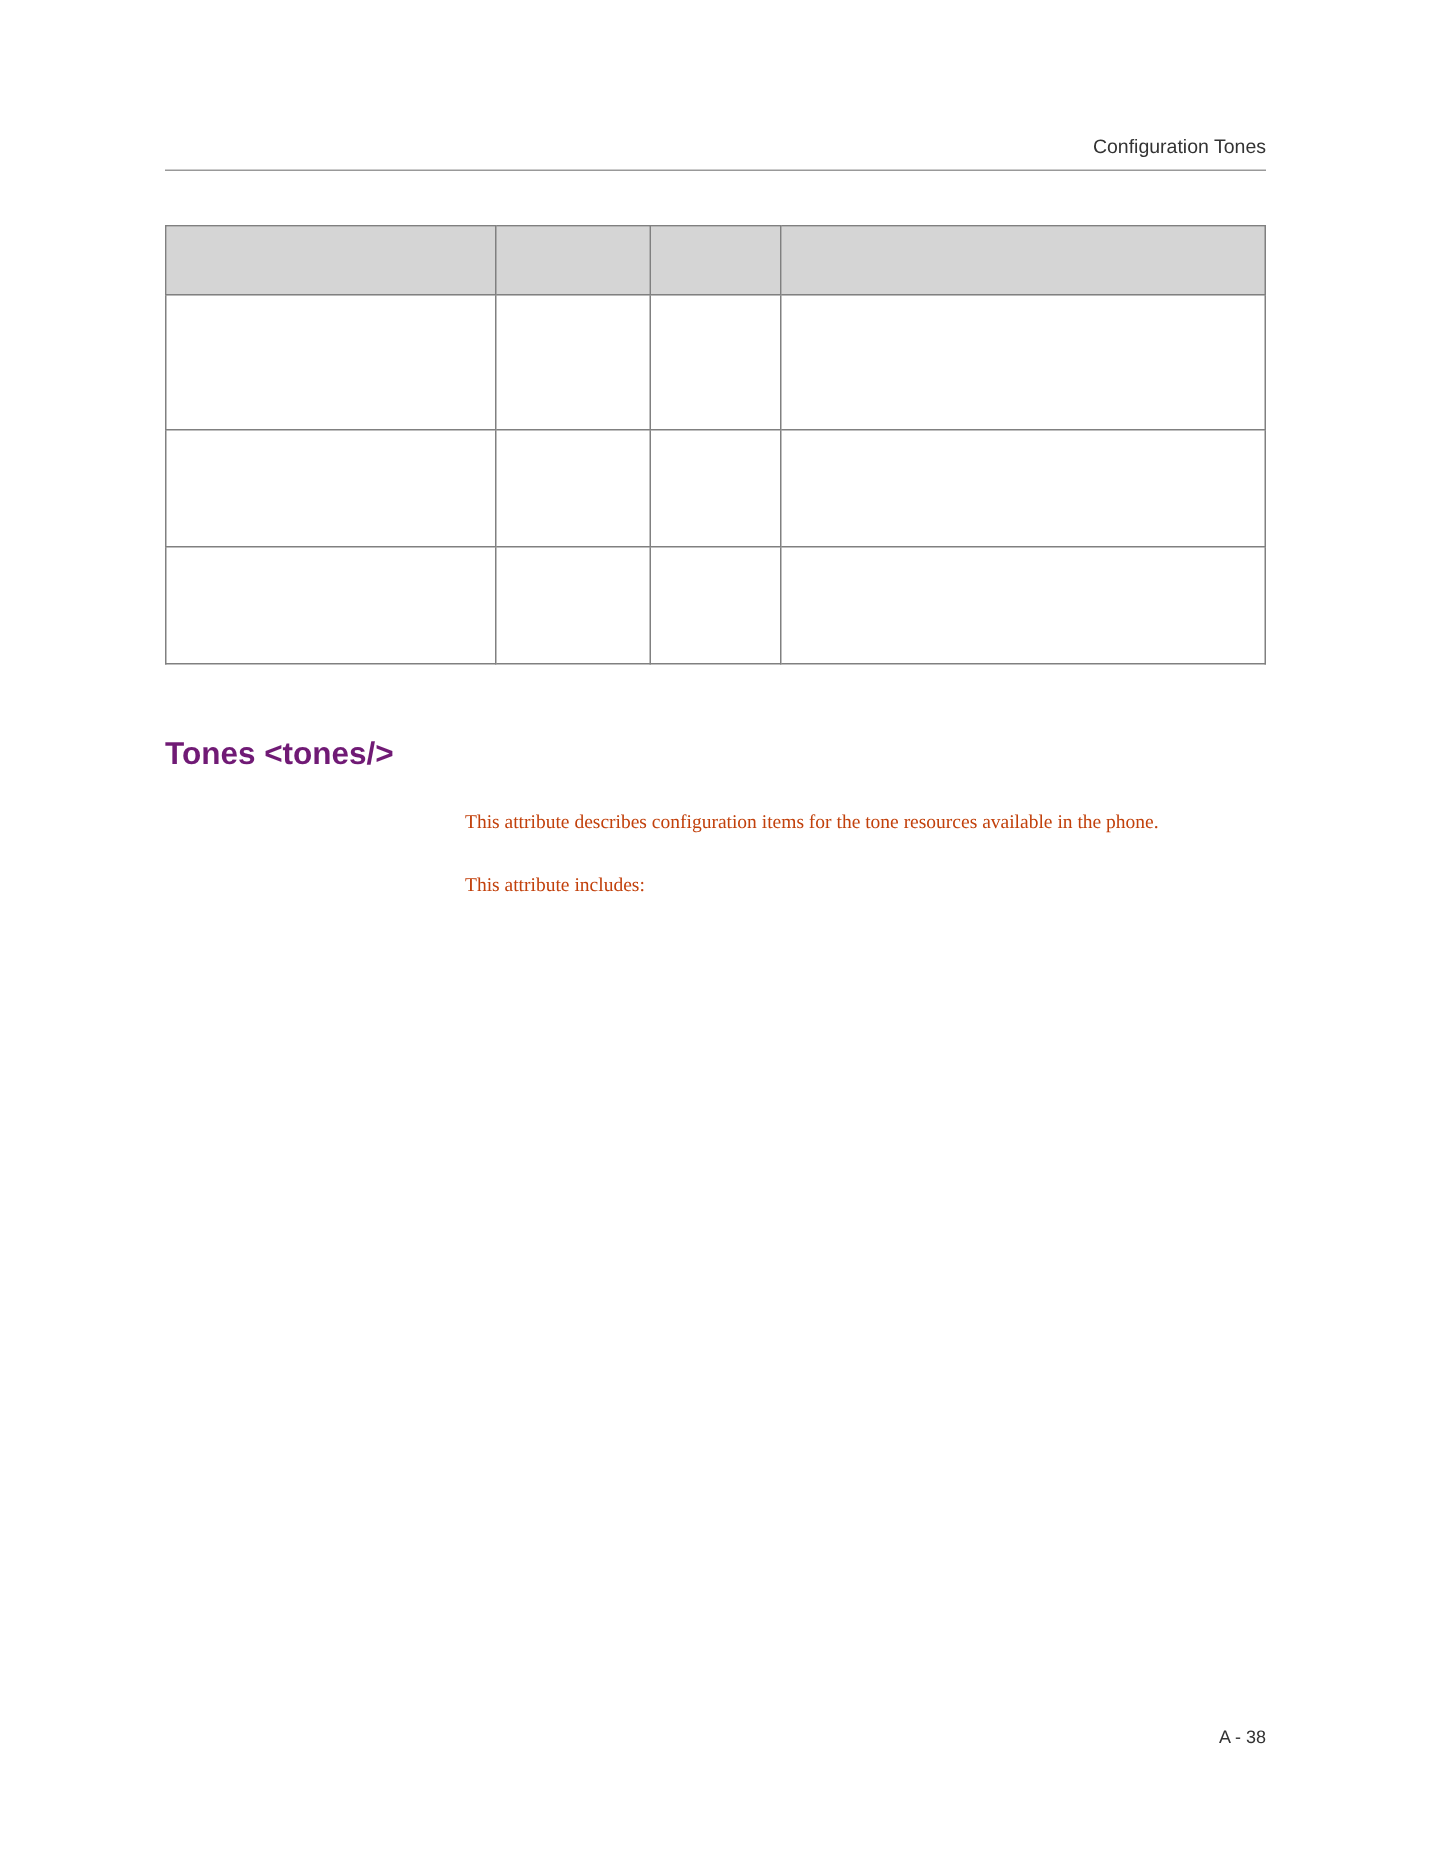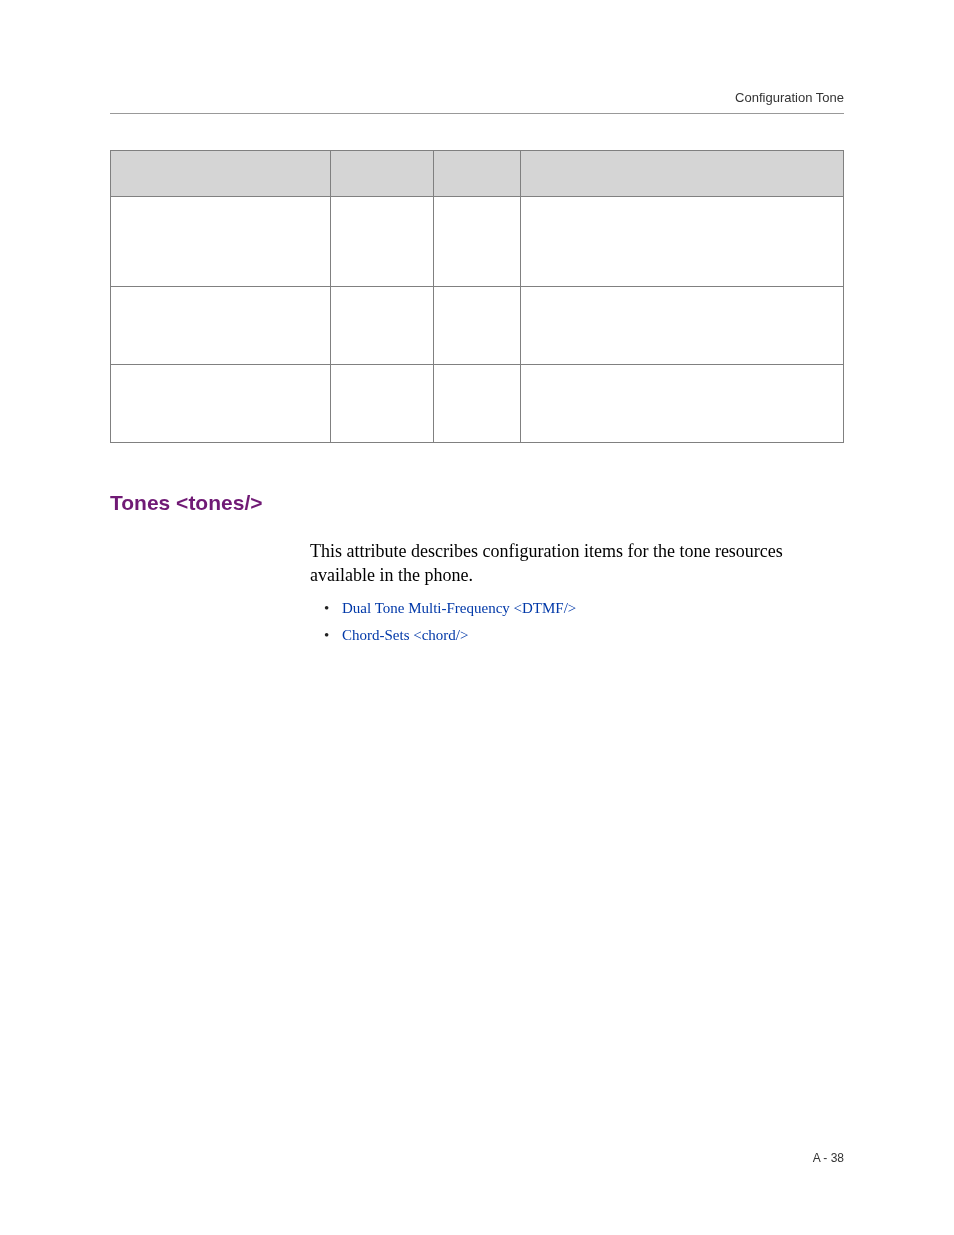--- a/index.html
+++ b/index.html
@@ -57,22 +57,22 @@
       font-size: 21px;
       font-weight: bold;
       color: #701a75;
       margin-bottom: 22px;
     }
     .body-text {
       margin-left: 200px;
       margin-right: 10px;
     }
     .body-para {
-      font-size: 18px;
-      color: #000000;
+      font-size: 13px;
+      color: #c2410c;
       line-height: 1.35;
       margin-bottom: 12px;
       margin-top: 24px;
     }
     .bullet-list {
       list-style: none;
       padding-left: 18px;
     }
     .bullet-list li {
       position: relative;
@@ -97,21 +97,21 @@
       bottom: 70px;
       right: 110px;
       font-family: Arial, Helvetica, sans-serif;
       font-size: 12px;
       color: #333;
     }
   </style>
 </head>
 <body>
 
-<div class="header-text">Configuration Tone</div>
+<div class="header-text">Configuration Tones</div>
 <hr class="header-rule">
 
 <table class="content-table">
   <tbody>
       <tr>
     <th class="col1"></th>
     <th class="col2"></th>
     <th class="col3"></th>
     <th class="col4"></th>
   </tr>
@@ -133,19 +133,16 @@
     <td></td>
     <td></td>
   </tr>
 </tbody>
   </table>
 
 <h2 class="section-heading">Tones &lt;tones/&gt;</h2>
 
 <div class="body-text">
   <p class="body-para">This attribute describes configuration items for the tone resources available in the phone.</p>
-  <ul class="bullet-list">
-    <li><a href="#">Dual Tone Multi-Frequency &lt;DTMF/&gt;</a></li>
-    <li><a href="#">Chord-Sets &lt;chord/&gt;</a></li>
-  </ul>
+  <p class="body-para">This attribute includes:</p>
 </div>
 
 <div class="page-footer">A - 38</div>
 
 </body></html>

